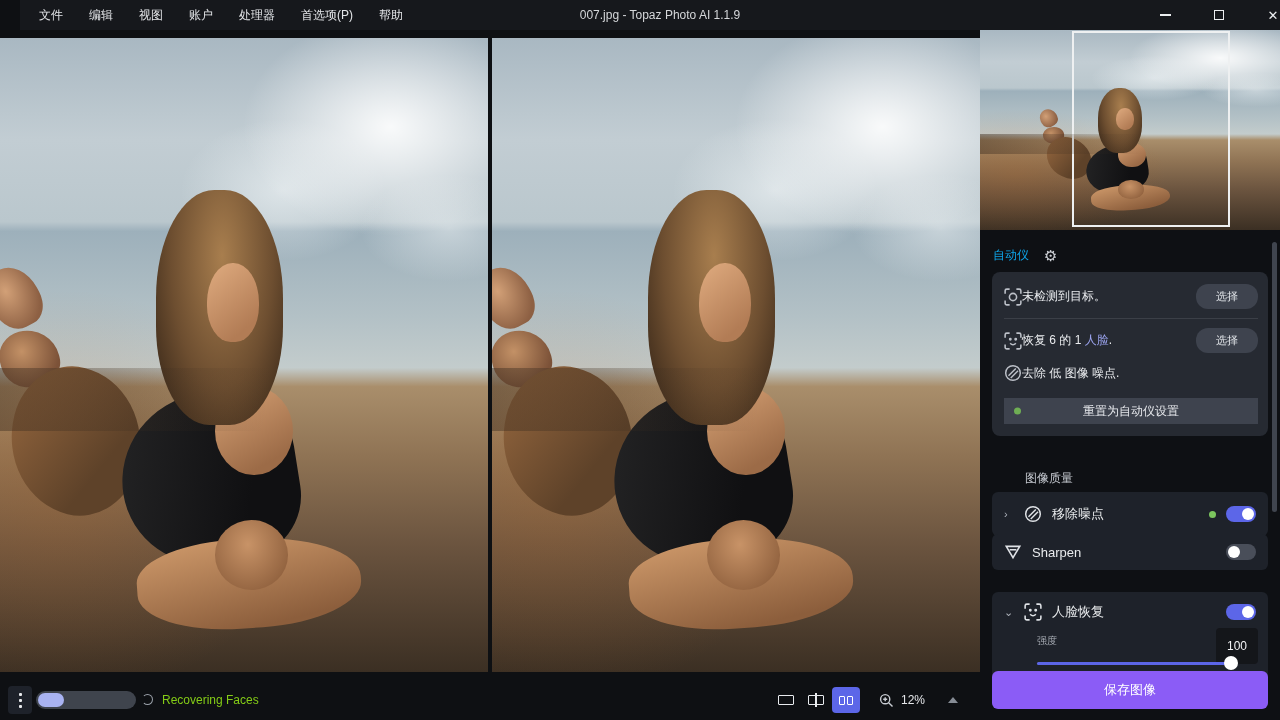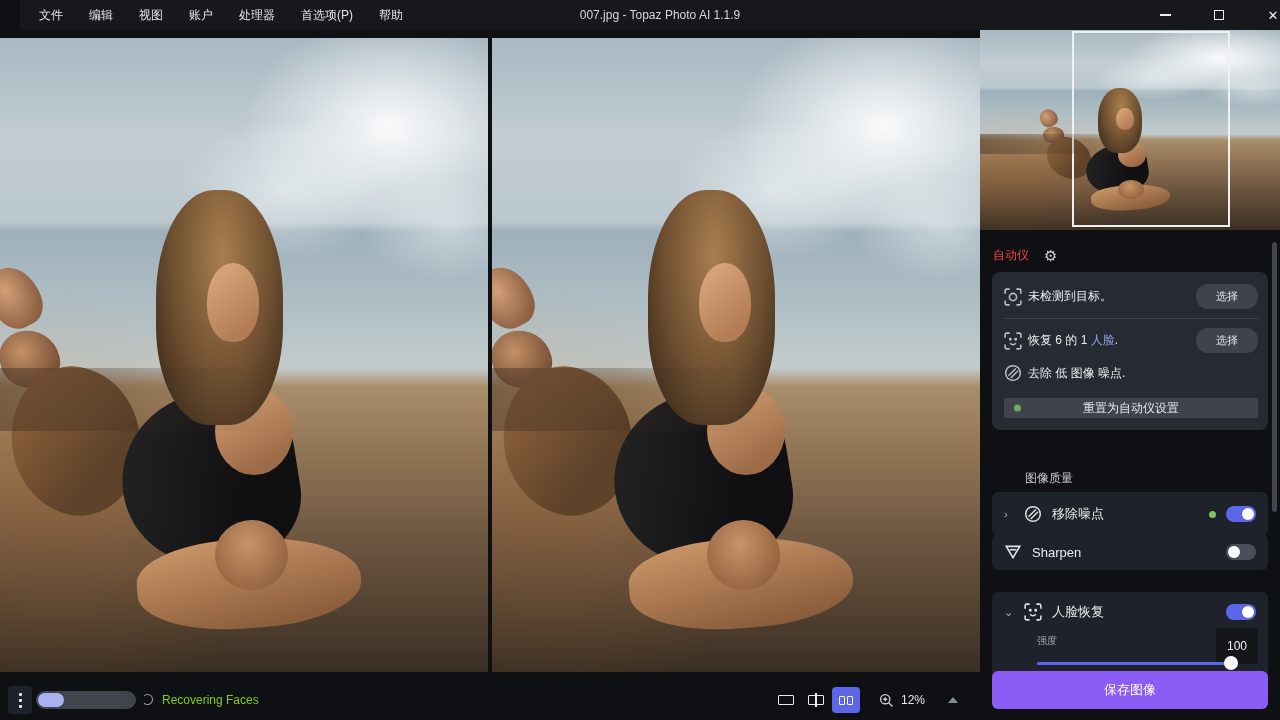--- a/index.html
+++ b/index.html
@@ -62,33 +62,33 @@
   .pane-left { left:0; }
   .pane-right { left:492px; }
 
   
   .sidebar { position:absolute; left:980px; top:30px; width:300px; height:690px; background:#0e1014; }
   .navigator { position:absolute; left:0; top:0; width:300px; height:200px; }
   .nav-viewport { position:absolute; left:92px; top:1px; width:158px; height:196px;
     border:2px solid #eef0f1; background:transparent; }
 
   .panel-header { position:absolute; left:13px; top:217px; display:flex; align-items:center; gap:15px; }
-  .panel-header-label { font-size:12px; color:#ef4444; }
+  .panel-header-label { font-size:12px; color:#0ea5e9; }
   .gear { font-size:15px; color:#cfd2d8; line-height:1; }
 
   .auto-card { position:absolute; left:12px; top:242px; width:276px; background:#262a32;
     border-radius:8px; padding:12px 10px 12px 12px; }
   .auto-row { display:flex; align-items:center; min-height:24px; font-size:12px; color:#e9ebee; }
-  .auto-row .row-text { margin-left:6px; }
+  .auto-row .row-text { margin-left:0; }
   .link-text { color:#9aa3ee; }
   .pill { margin-left:auto; background:#3e434e; border:none; border-radius:12px; padding:5px 20px;
     font-size:11px; color:#e3e6ea; font-family:inherit; }
   .auto-divider { height:1px; background:#3b3f47; margin:9px 0; }
   .auto-row + .auto-row { margin-top:8px; }
-  .reset-btn { position:relative; margin-top:13px; width:100%; height:20px; background:#3e434e;
+  .reset-btn { position:relative; margin-top:13px; width:100%; height:26px; background:#3e434e;
     border:none; border-radius:0; color:#e5e7eb; font-size:12px; font-family:inherit; }
   .reset-dot { position:absolute; left:10px; top:50%; transform:translateY(-50%);
     width:7px; height:7px; border-radius:50%; background:#6fae54; }
 
   .quality-header { position:absolute; left:13px; top:440px; font-size:12px; color:#c6cad1;margin-left:32px; }
 
   .section { position:absolute; left:12px; width:276px; background:#1e222a; border-radius:6px; }
   .sec-denoise { top:462px; height:44px; }
   .sec-sharpen { top:504px; height:36px; }
   .sec-face { top:562px; height:116px; }

